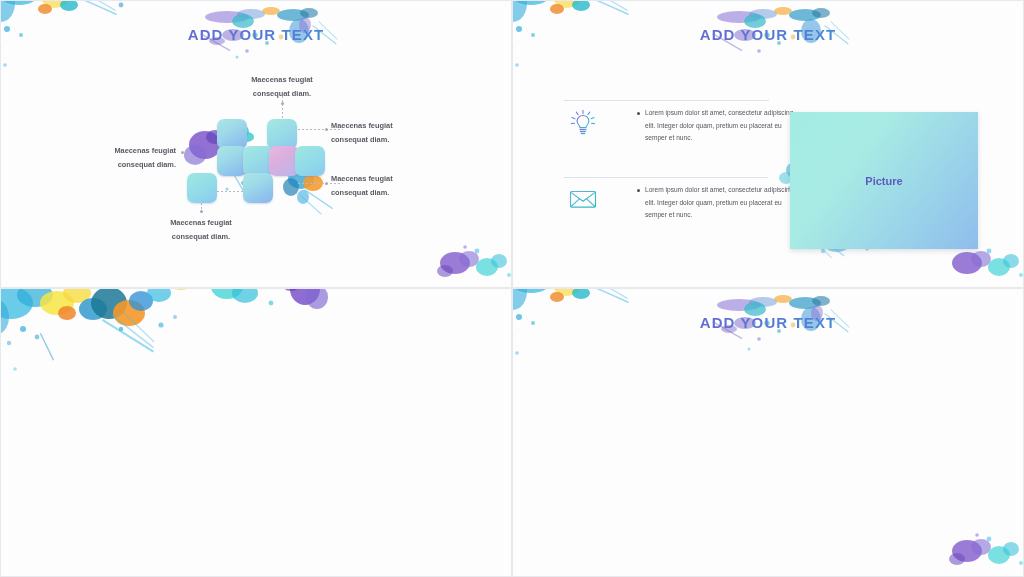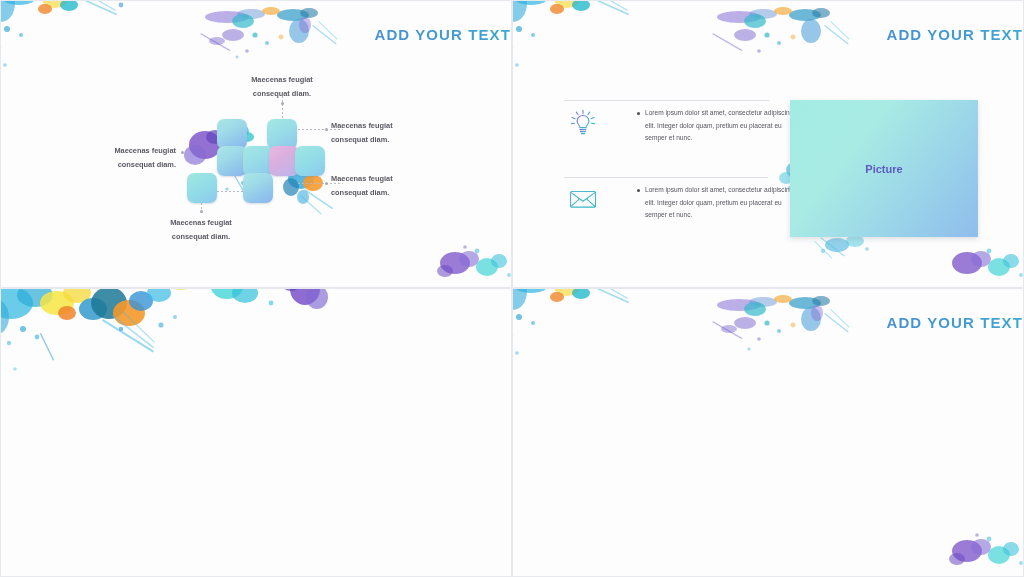--- a/index.html
+++ b/index.html
@@ -23,21 +23,21 @@
   }
 
   
   .splat { position: absolute; pointer-events: none; }
   .splat svg { display:block; }
 
   
   .slide-title {
     position: absolute;
     left: 0; right: 0;
-    text-align: right;
+    text-align: center;
     font-size: 15px;
     font-weight: bold;
     letter-spacing: 1.1px;
     background: linear-gradient(90deg,#8557c8 0%,#6e63cf 30%,#4a86d8 62%,#3ea6cf 100%);
     -webkit-background-clip: text;
     background-clip: text;
     color: transparent;
     -webkit-text-fill-color: transparent;
     z-index: 4;
   }
@@ -99,21 +99,21 @@
     font-size: 6.6px;
     line-height: 12.6px;
     color: #55555f;
     max-width: 152px;
   }
   .picture-box {
     position: absolute;
     background: linear-gradient(128deg,#a3ece3 0%,#a8ebe4 34%,#9ad4e9 68%,#8fbdec 100%);
     box-shadow: 0 2px 5px rgba(120,130,150,.25);
     z-index: 3;
-    display: flex; align-items: center; justify-content: center;
+    display: flex; align-items: center; justify-content: center; margin-top: 12px;
   }
   .picture-label {
     font-size: 11px; font-weight: bold;
     color: #5d5bc0;
   }
 </style>
 </head>
 <body>
 
 <div class="deck">

